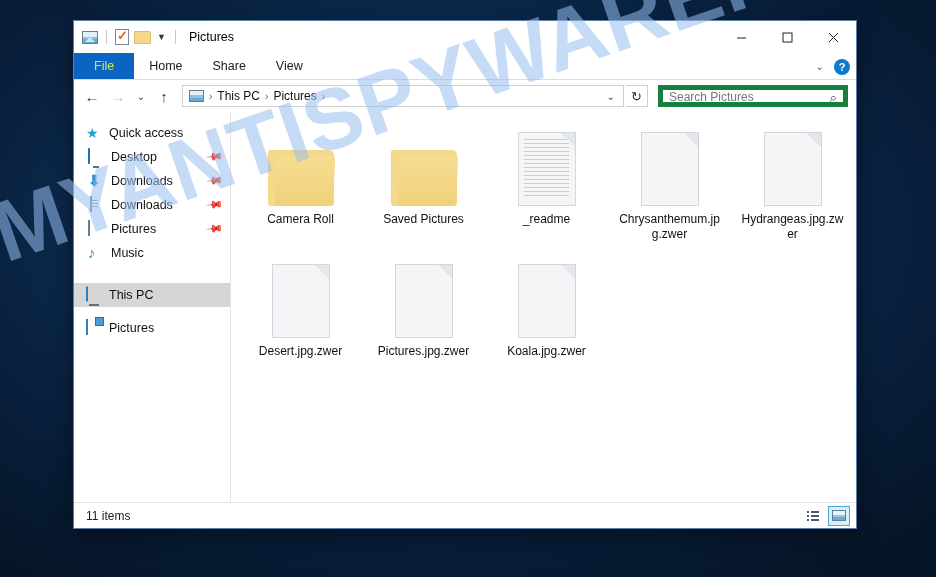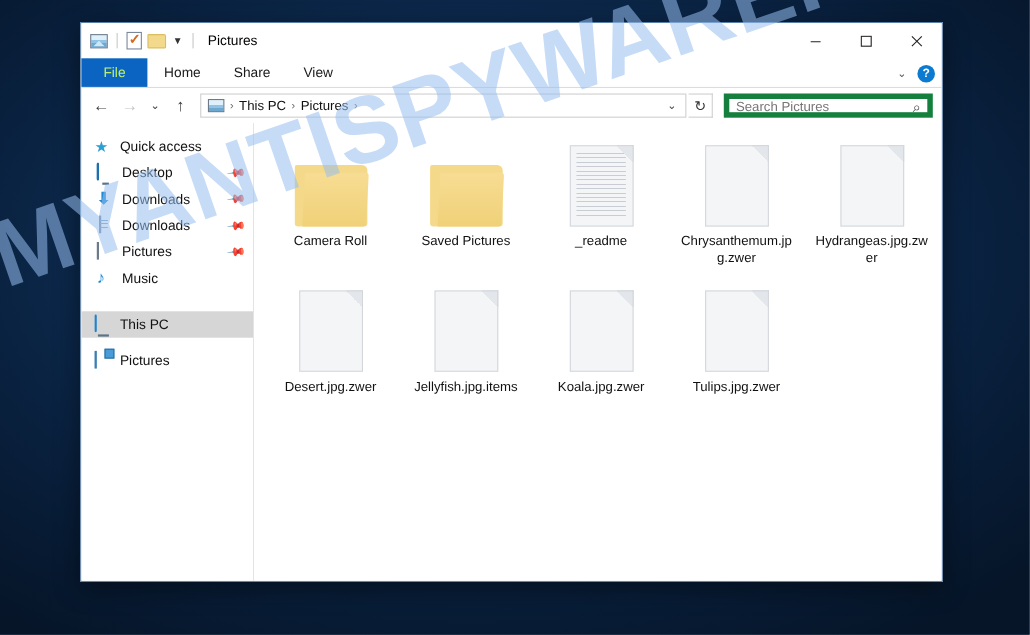--- a/index.html
+++ b/index.html
@@ -503,41 +503,55 @@
           </div>
           <div class="label">Desert.jpg.zwer</div>
         </div>
 
         <div class="tile">
           <div class="thumb">
             <div class="filepage">
                 <div class="fold2"></div>
               </div>
           </div>
-          <div class="label">Jellyfish.jpg.items</div>
+          <div class="label">Pictures.jpg.zwer</div>
         </div>
 
         <div class="tile">
           <div class="thumb">
             <div class="filepage">
                 <div class="fold2"></div>
               </div>
           </div>
           <div class="label">Koala.jpg.zwer</div>
         </div>
 
 
 
-        <div class="tile">
-          <div class="thumb">
-            <div class="filepage">
-                <div class="fold2"></div>
-              </div>
-          </div>
-          <div class="label">Tulips.jpg.zwer</div>
-        </div>
 
       </div>
     </div>
   </div>
 
+  <div class="statusbar">
+    <span>11 items</span>
+    <div class="viewbtns">
+      <div class="vbtn">
+        <span class="vb-details">
+          <span class="col">
+              <span class="dot"></span>
+              <span class="dot"></span>
+              <span class="dot"></span>
+            </span>
+          <span class="col">
+              <span class="bar"></span>
+              <span class="bar"></span>
+              <span class="bar"></span>
+            </span>
+        </span>
+      </div>
+      <div class="vbtn active">
+        <span class="vb-large"></span>
+      </div>
+    </div>
+  </div>
 
 </div>
 
 </body></html>

